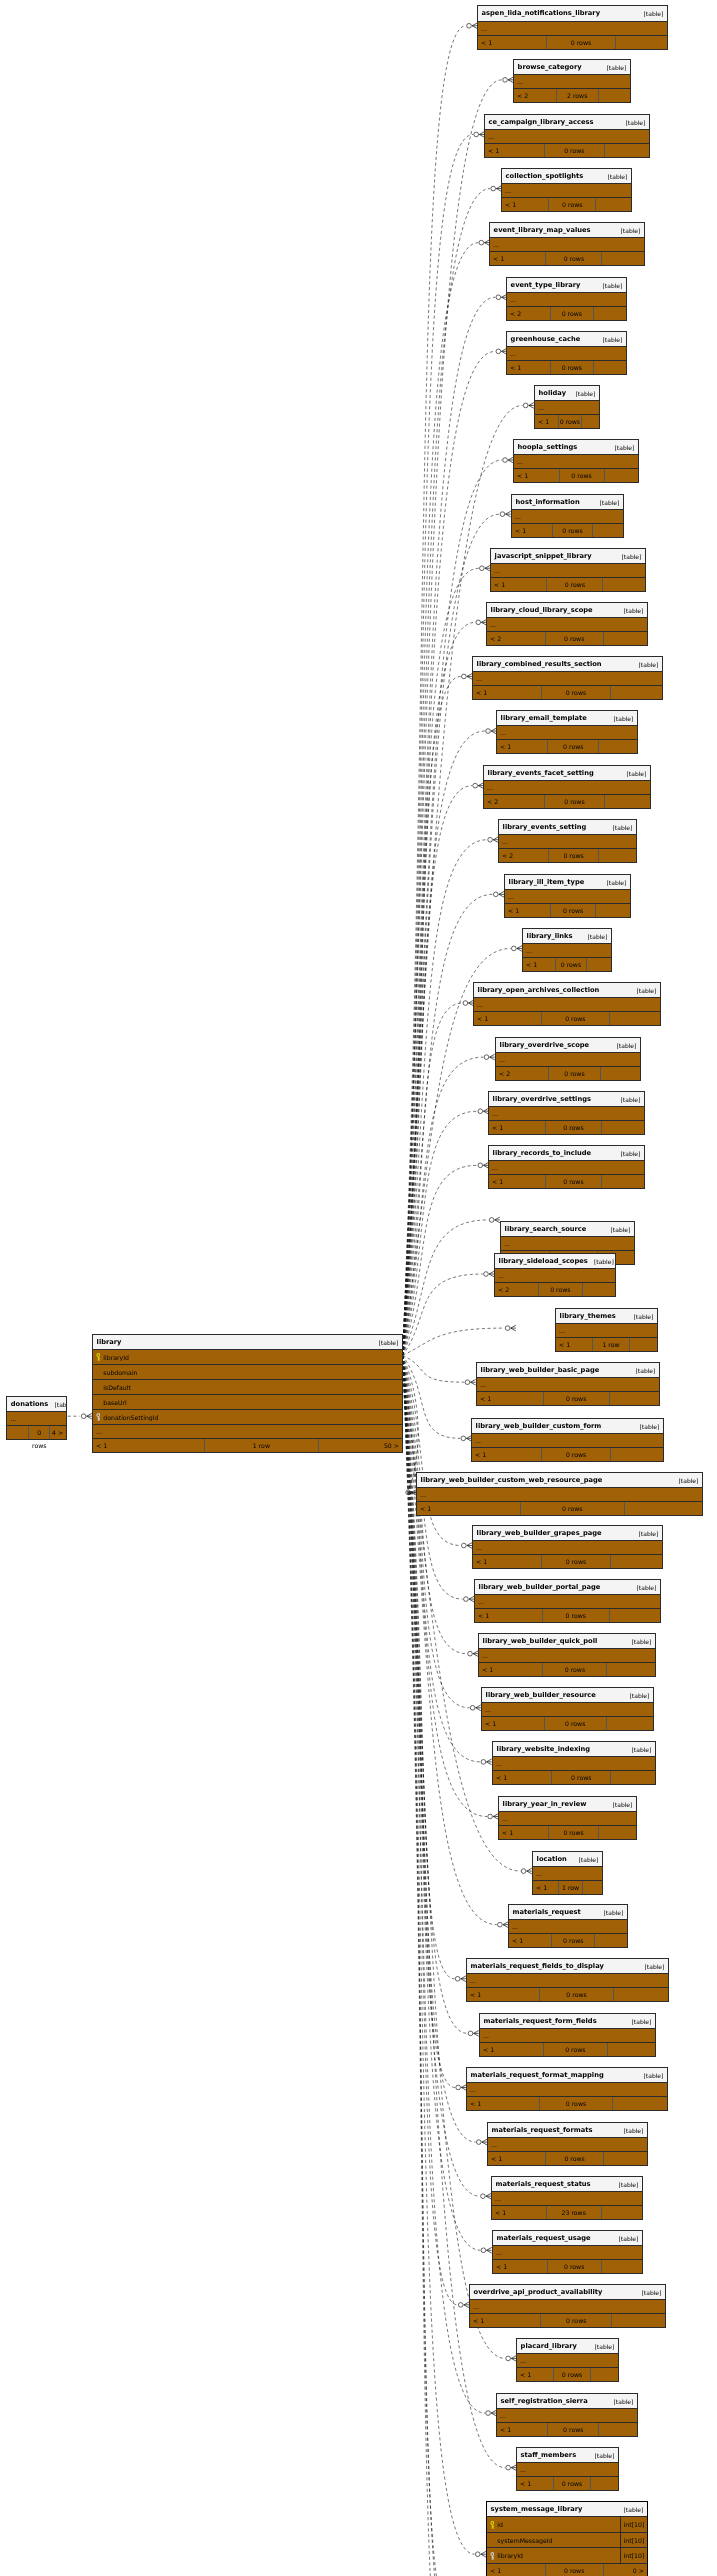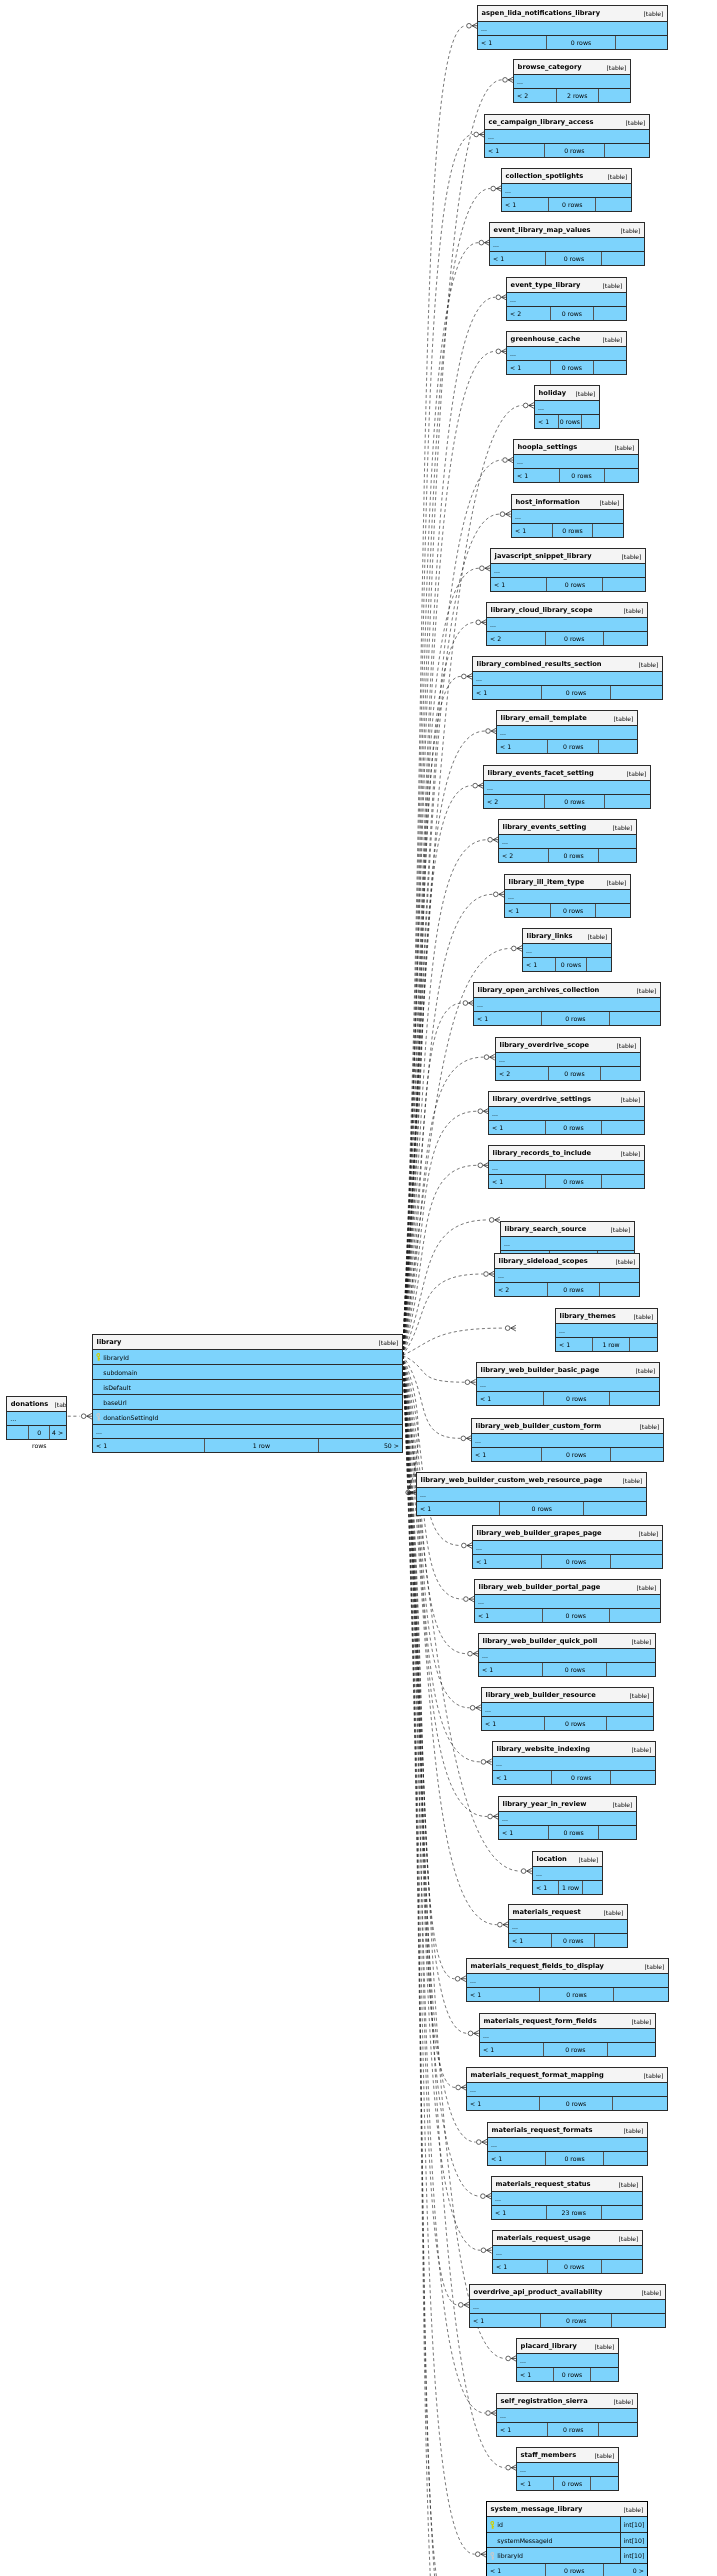--- a/index.html
+++ b/index.html
@@ -1,20 +1,20 @@
 <!DOCTYPE html>
 <html style="font-size:8.2px"><head>
 <meta charset="utf-8">
 <style>
   html,body{margin:0;padding:0;background:#fff;}
   body{width:718px;height:2768px;position:relative;font-family:"DejaVu Sans",sans-serif;}
   #canvas{position:absolute;left:0;top:0;width:718px;height:2768px;overflow:hidden;}
   #edges{position:absolute;left:0;top:0;z-index:1;}
   #tables{position:absolute;left:0;top:0;z-index:2;}
-  .tbox{position:absolute;background:#7dd3fc;border:0.8px solid #2b2b2b;box-sizing:border-box;
+  .tbox{position:absolute;background:#a16207;border:0.8px solid #2b2b2b;box-sizing:border-box;
         font-size:6.2px;color:#000;}
   .tbox.thick{border:1.5px solid #000;}
   .thead{height:14.4px;background:#f4f4f4;border-bottom:0.8px solid #2b2b2b;display:flex;
          justify-content:space-between;align-items:center;padding:0 3.6px;white-space:nowrap;overflow:hidden;}
   .ttitle{font-weight:bold;font-size:6.7px;}
   .ttag{font-size:6px;padding-left:6.2px;}
   .dots{height:13px;line-height:13px;padding:0 3.1px;border-bottom:0.5px solid #2b2b2b;overflow:hidden;}
   .colrow{height:15.5px;display:flex;align-items:center;border-bottom:0.5px solid #2b2b2b;box-sizing:border-box;}
   .mainrow{height:15px;}
   .keycell{width:10.3px;display:flex;justify-content:center;align-items:center;flex:0 0 10.3px;}
@@ -611,21 +611,21 @@
           <span class="ttitle">library_search_source</span>
           <span class="ttag">[table]</span>
         </div>
         <div class="dots">...</div>
         <div class="tfoot">
           <span class="fl">&lt; 1</span>
           <span class="fm">0 rows</span>
           <span class="fr"></span>
         </div>
       </div>
-      <div class="tbox" style="left: 494px; top: 1253px; width: 146px;">
+      <div class="tbox" style="left: 494px; top: 1253px; width: 122px;">
         <div class="thead">
           <span class="ttitle">library_sideload_scopes</span>
           <span class="ttag">[table]</span>
         </div>
         <div class="dots">...</div>
         <div class="tfoot">
           <span class="fl">&lt; 2</span>
           <span class="fm">0 rows</span>
           <span class="fr"></span>
         </div>
@@ -659,21 +659,21 @@
           <span class="ttitle">library_web_builder_custom_form</span>
           <span class="ttag">[table]</span>
         </div>
         <div class="dots">...</div>
         <div class="tfoot">
           <span class="fl">&lt; 1</span>
           <span class="fm">0 rows</span>
           <span class="fr"></span>
         </div>
       </div>
-      <div class="tbox" style="left: 416px; top: 1472px; width: 231px;">
+      <div class="tbox" style="left: 416px; top: 1472px; width: 287px;">
         <div class="thead">
           <span class="ttitle">library_web_builder_custom_web_resource_page</span>
           <span class="ttag">[table]</span>
         </div>
         <div class="dots">...</div>
         <div class="tfoot">
           <span class="fl">&lt; 1</span>
           <span class="fm">0 rows</span>
           <span class="fr"></span>
         </div>

